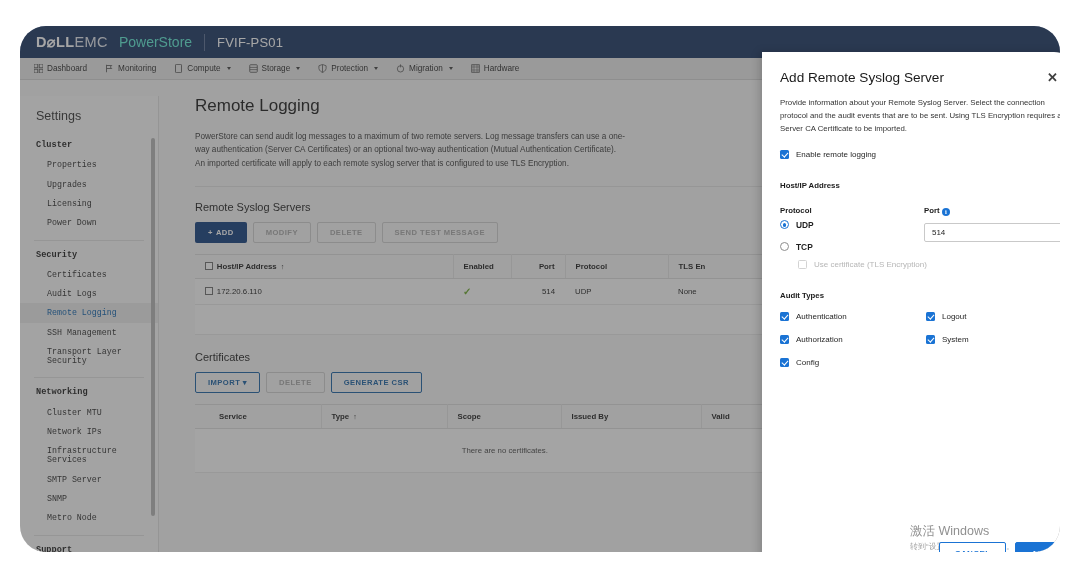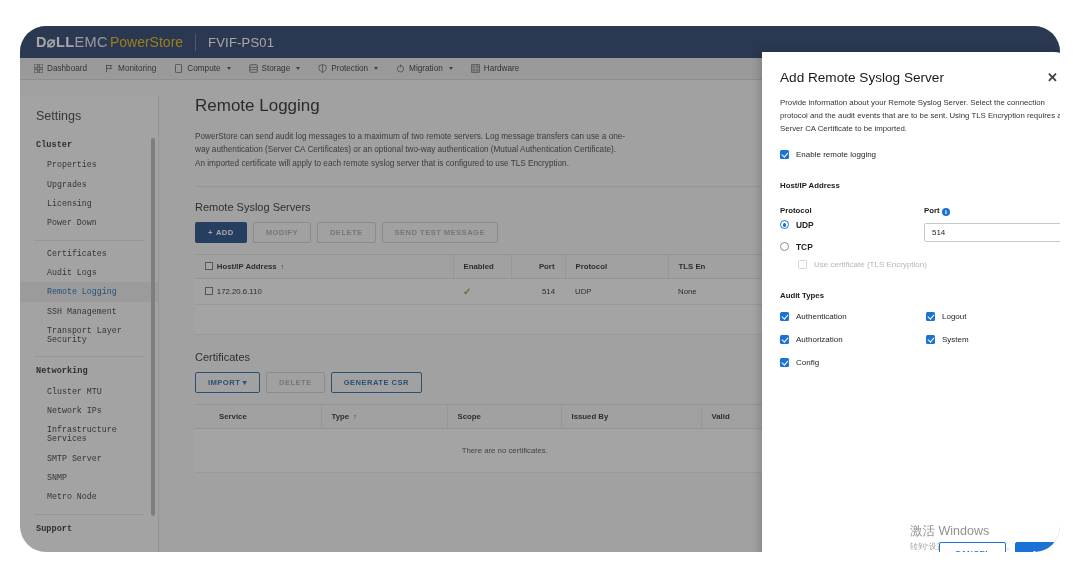--- a/index.html
+++ b/index.html
@@ -40,21 +40,21 @@
     display: flex; align-items: center;
     padding-left: 16px;
     color: #ffffff;
   }
   .brand-dell {
     font-size: 14.5px; font-weight: bold; letter-spacing: .4px;
     color: #ffffff;
   }
   .brand-dell .emc { font-weight: 300; color: #e3e7ee; }
   .brand-ps {
-    font-size: 14px; margin-left: 2px; color: #eab308; font-weight: 400;
+    font-size: 14px; margin-left: 11px; color: #5eead4; font-weight: 400;
   }
   .brand-sep {
     width: 1px; height: 17px; background: #5b6f94; margin: 0 12px;
   }
   .brand-sys { font-size: 13px; color: #ffffff; letter-spacing: .2px; }
 
   .navbar {
     position: absolute; left: 0; top: 32px;
     width: 100%; height: 22px;
     background: #e9e9e9;
@@ -375,20 +375,21 @@
           <div class="side-scroll-arrow">▲</div>
           <div class="side-scrollbar"></div>
 
           <div class="side-group-label">Cluster</div>
           <div class="side-item">Properties</div>
           <div class="side-item">Upgrades</div>
           <div class="side-item">Licensing</div>
           <div class="side-item">Power Down</div>
           <div class="side-divider"></div>
 
+          <div class="side-group-label">Security</div>
           <div class="side-item">Certificates</div>
           <div class="side-item">Audit Logs</div>
           <div class="side-item active">Remote Logging</div>
           <div class="side-item">SSH Management</div>
           <div class="side-item">Transport Layer Security</div>
           <div class="side-divider"></div>
 
           <div class="side-group-label">Networking</div>
           <div class="side-item">Cluster MTU</div>
           <div class="side-item">Network IPs</div>

